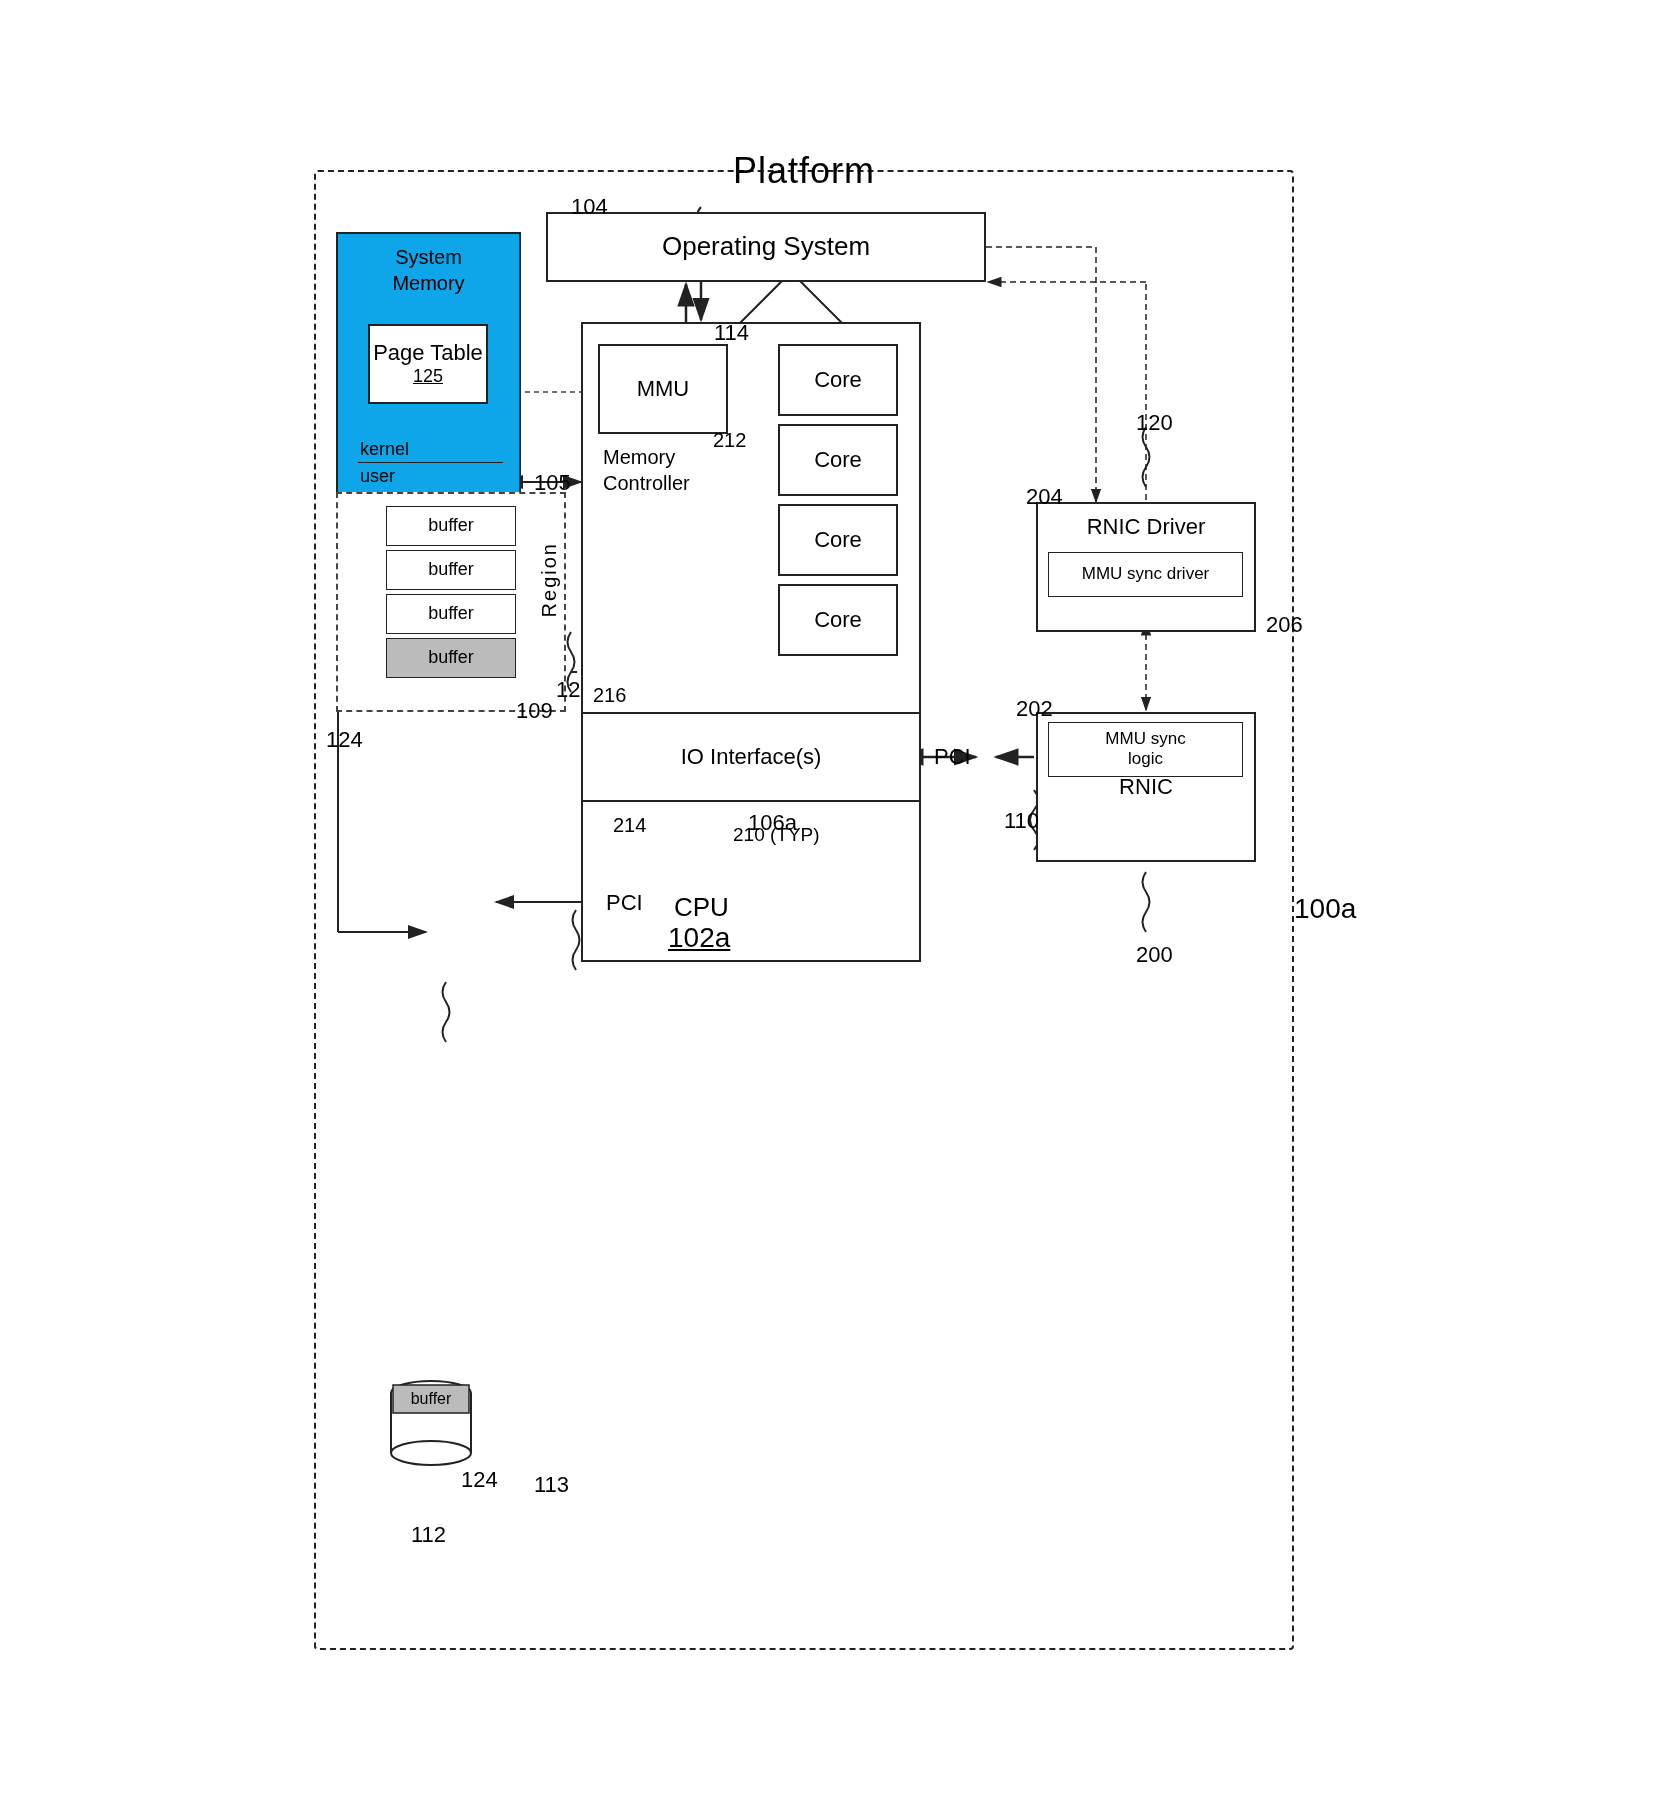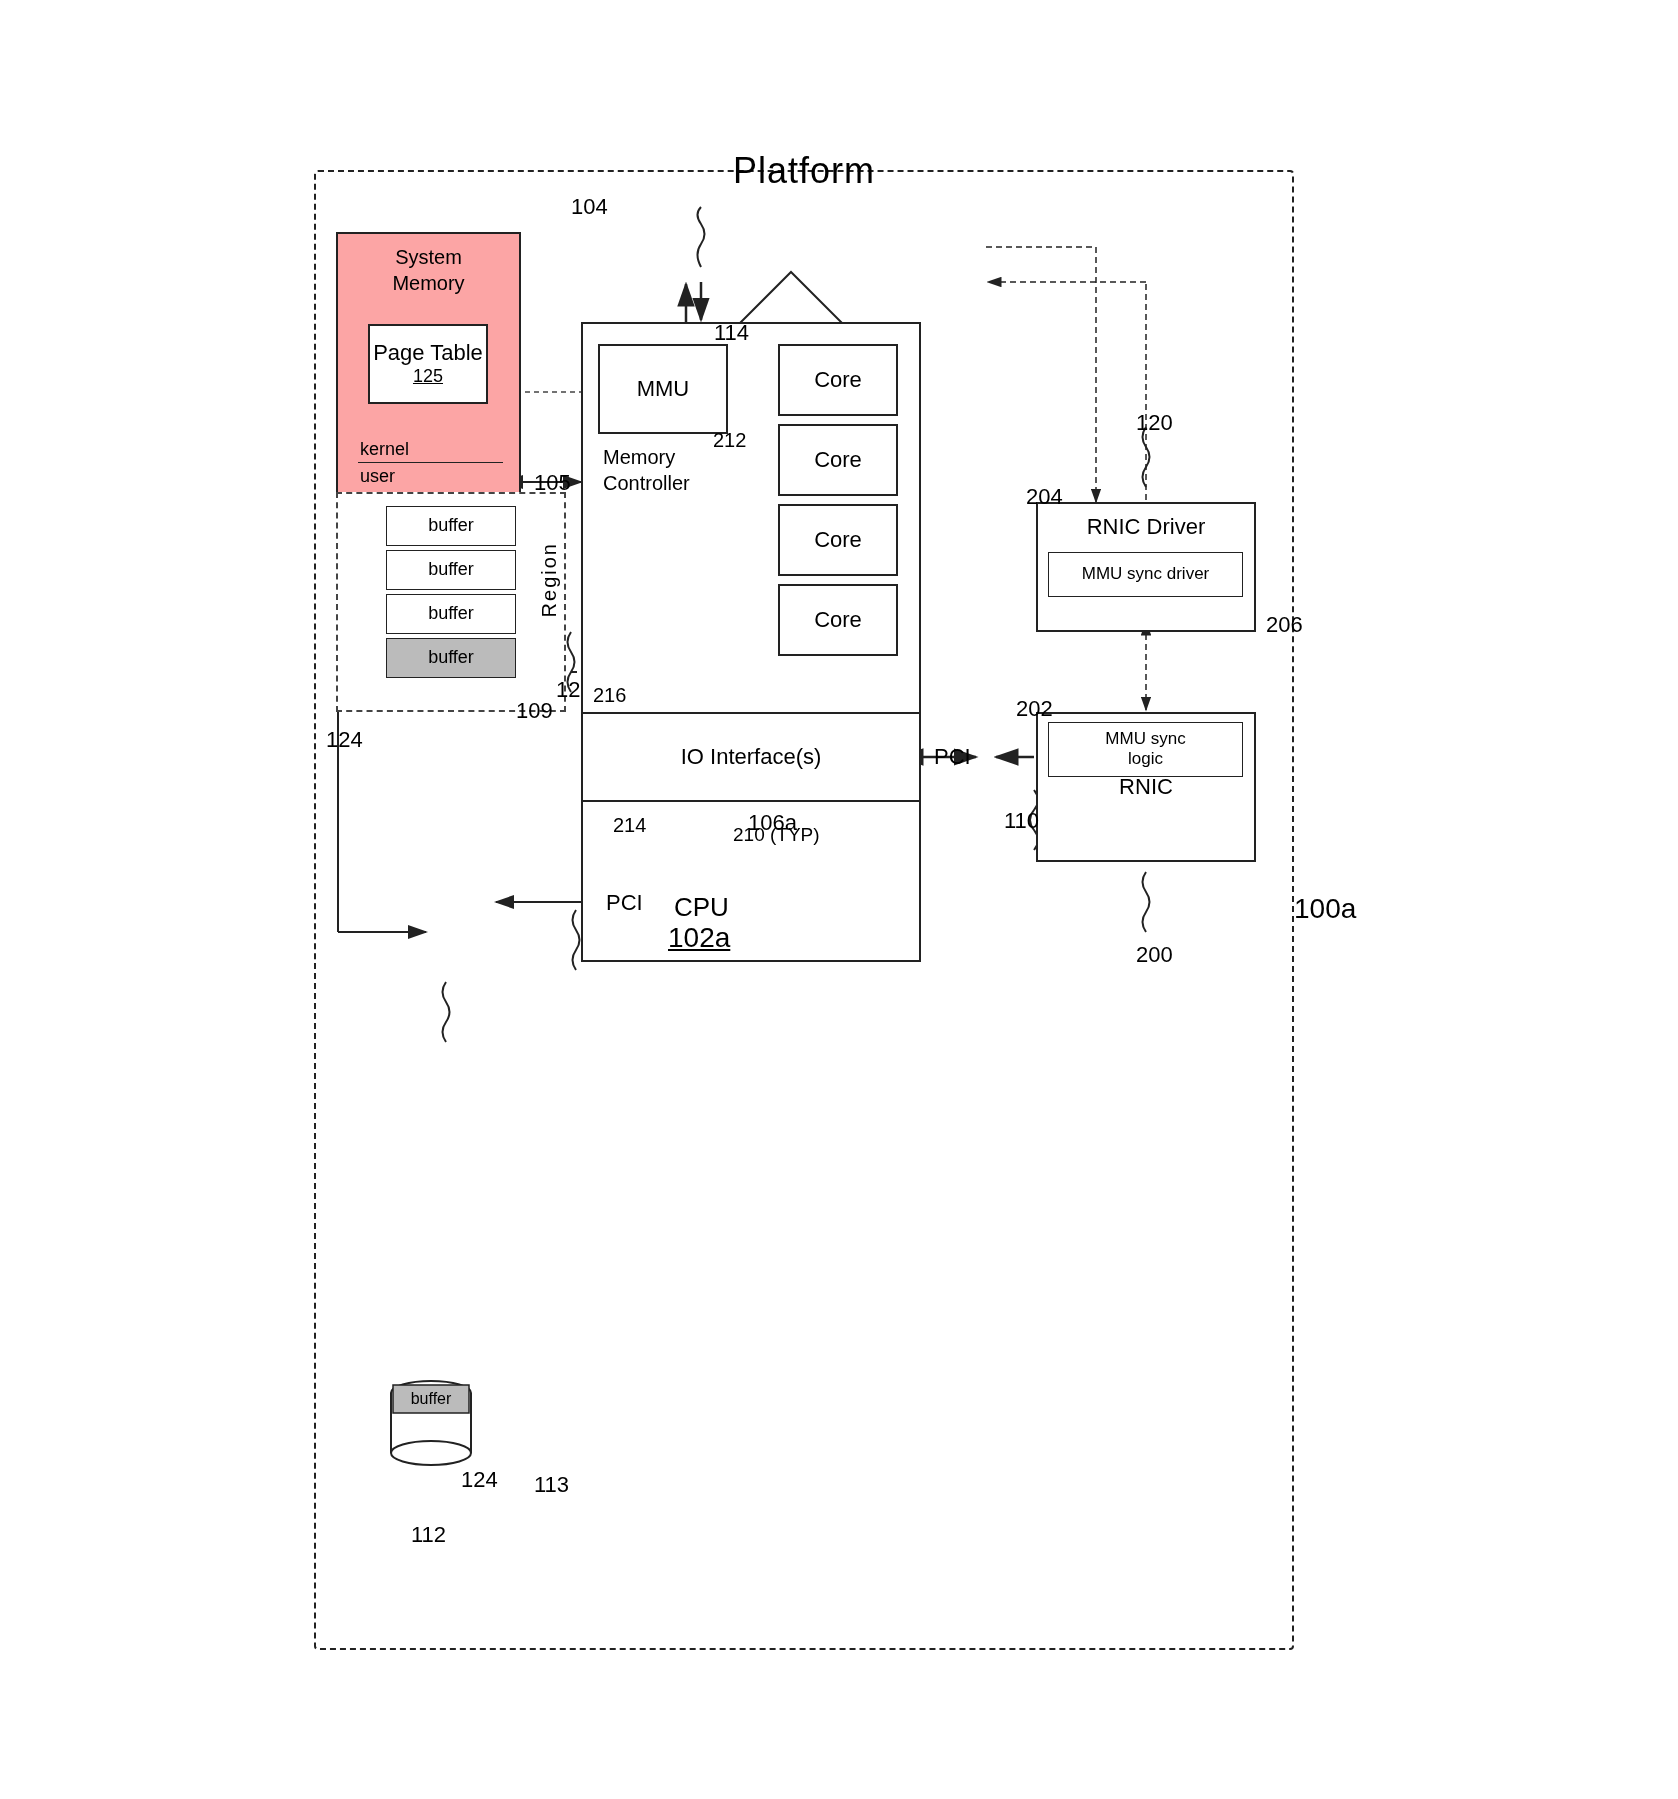--- a/index.html
+++ b/index.html
@@ -57,21 +57,21 @@
       background: #fff;
     }
     
     .system-memory-box {
       position: absolute;
       top: 60px;
       left: 20px;
       width: 185px;
       height: 430px;
       border: 2px solid #222;
-      background: #fca5a5;
+      background: #0ea5e9;
     }
     .system-memory-label {
       text-align: center;
       font-size: 20px;
       margin-top: 10px;
       line-height: 1.3;
     }
     .page-table-box {
       position: absolute;
       top: 90px;
@@ -358,20 +358,23 @@
 
       <path d="M718,618 Q726,628 718,638 Q710,648 718,658 Q726,668 718,678" class="squiggle"></path>
 
       <path d="M830,700 Q823,710 830,720 Q837,730 830,740 Q823,750 830,760" class="squiggle"></path>
 
       <path d="M260,738 Q253,748 260,758 Q267,768 260,778 Q253,788 260,798" class="squiggle"></path>
 
       <path d="M130,810 Q123,820 130,830 Q137,840 130,850 Q123,860 130,870" class="squiggle"></path>
     </svg>
 
+    <div class="os-box">
+      <span>Operating System</span>
+    </div>
 
     <div class="ref" style="top:22px;left:255px;">104</div>
 
     <div class="system-memory-box">
       <div class="system-memory-label">
         <div>System</div>
         <div>Memory</div>
       </div>
 
       <div class="page-table-box">

